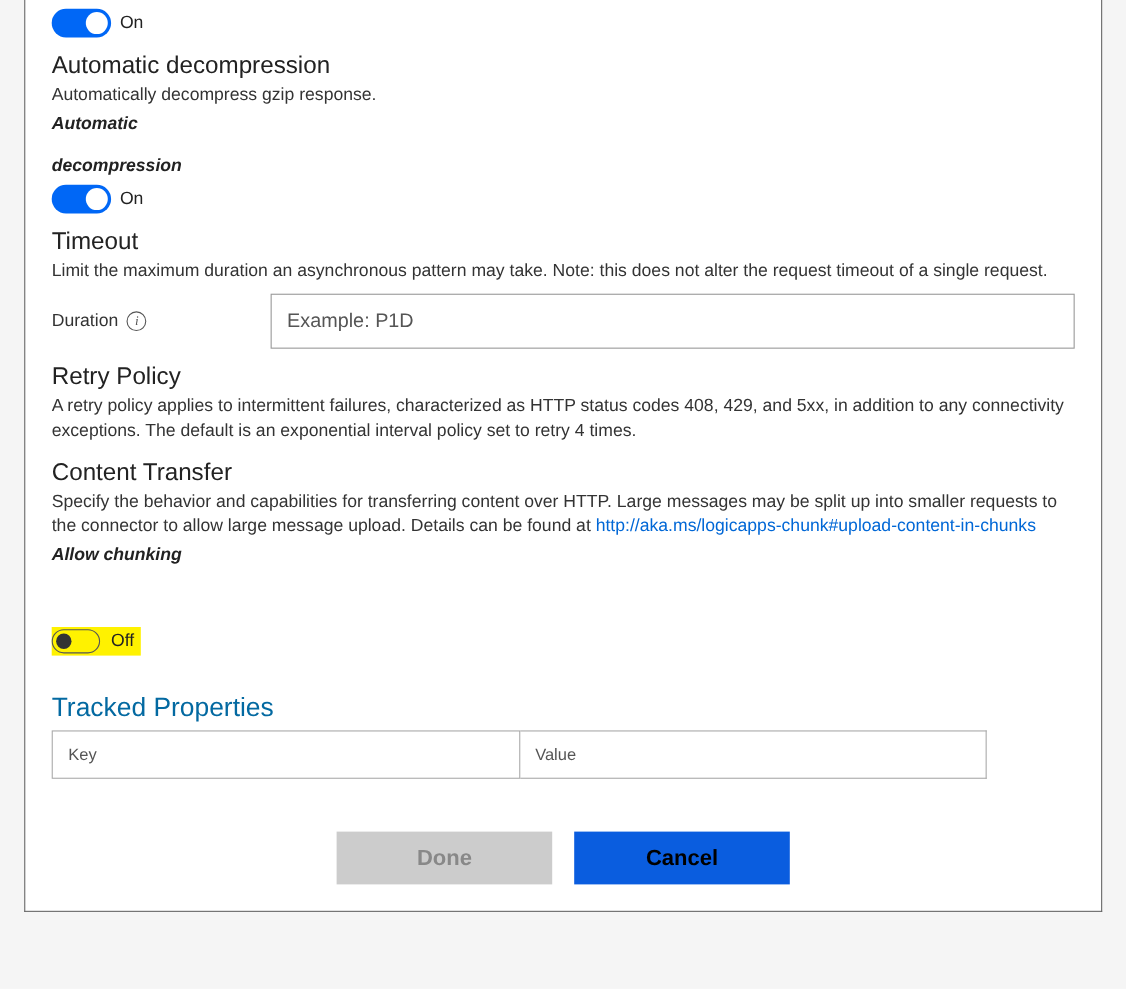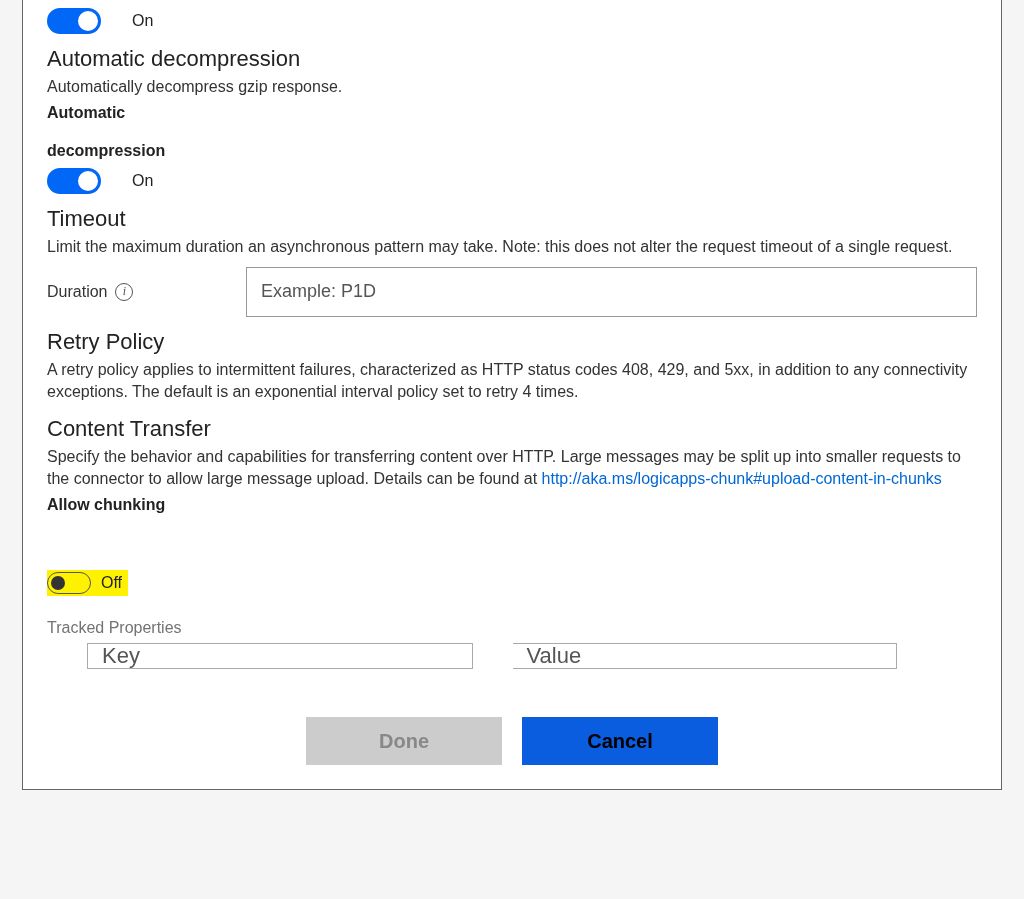--- a/index.html
+++ b/index.html
@@ -28,26 +28,27 @@
       font-size: 16px;
       color: #333;
       line-height: 1.4;
       margin-bottom: 6px;
     }
     .bold-sub {
       font-weight: 600;
       font-size: 16px;
       color: #222;
       margin-bottom: 2px;
+      font-style: italic;
     }
     .bold-sub.block2 { margin-top: 20px; }
     .toggle-row {
       display: flex;
       align-items: center;
-      gap: 31px;
+      gap: 8px;
       margin-top: 8px;
       margin-bottom: 8px;
     }
     .toggle {
       width: 54px;
       height: 26px;
       border-radius: 14px;
       position: relative;
       cursor: pointer;
     }
@@ -134,40 +135,39 @@
       display: inline-flex;
       align-items: center;
       justify-content: center;
       font-family: Georgia, serif;
       font-style: italic;
       font-size: 12px;
       color: #555;
     }
     a.link { color: #0067d6; text-decoration: none; font-size: 16px; }
     .tracked-title {
-      font-size: 16px;
+      font-size: 24px;
       font-weight: 400;
-      color: #737373;
-      margin-top: 23px;
+      color: #0369a1;
+      margin-top: 34px;
       margin-bottom: 6px;
     }
     .kv-table {
       display: flex;
       width: 850px;
     }
     .kv-cell {
       flex: 1;
-      height: 26px;
+      height: 44px;
       border: 1px solid #aaa;
       display: flex;
       align-items: center;
       padding: 0 14px;
-      font-size: 22px;
+      font-size: 15px;
       color: #555;
-      margin-left: 40px;
     }
     .kv-cell + .kv-cell { border-left: none; }
     .button-row {
       display: flex;
       justify-content: center;
       gap: 20px;
       margin-top: 48px;
     }
     .btn {
       width: 196px;

